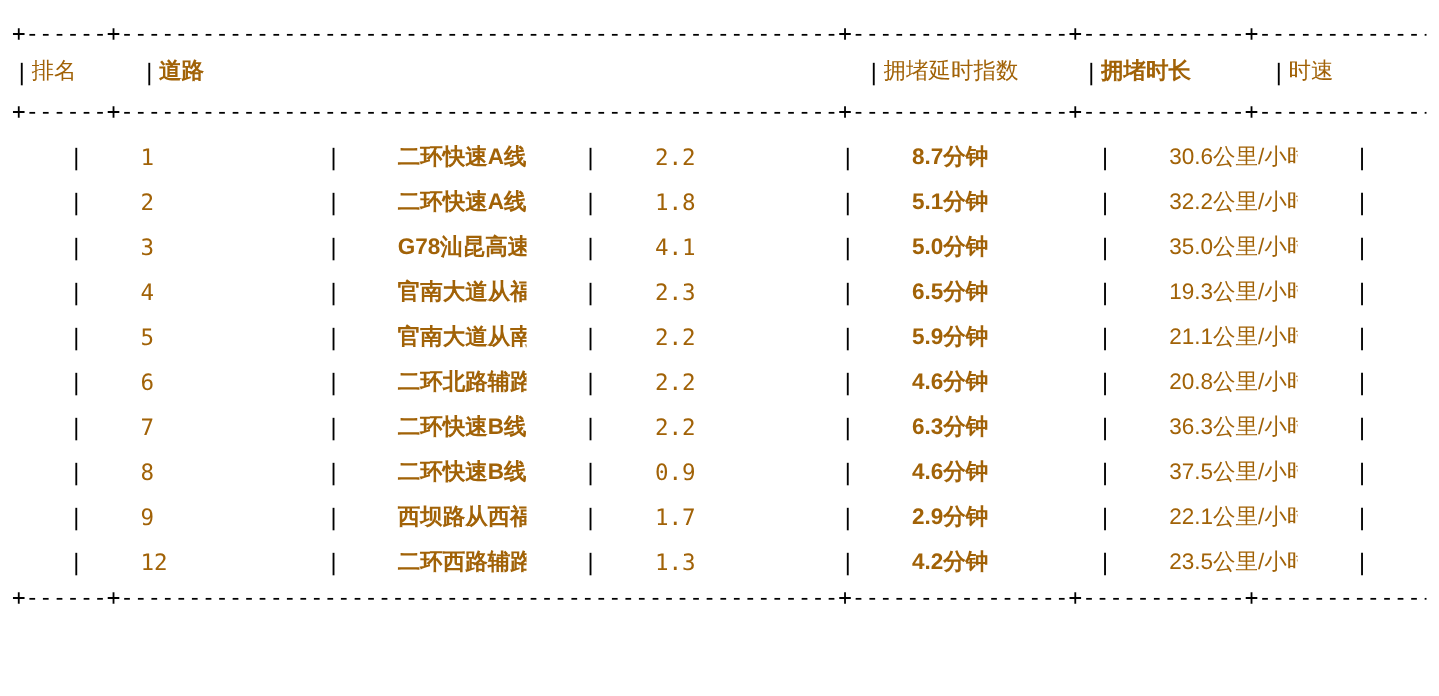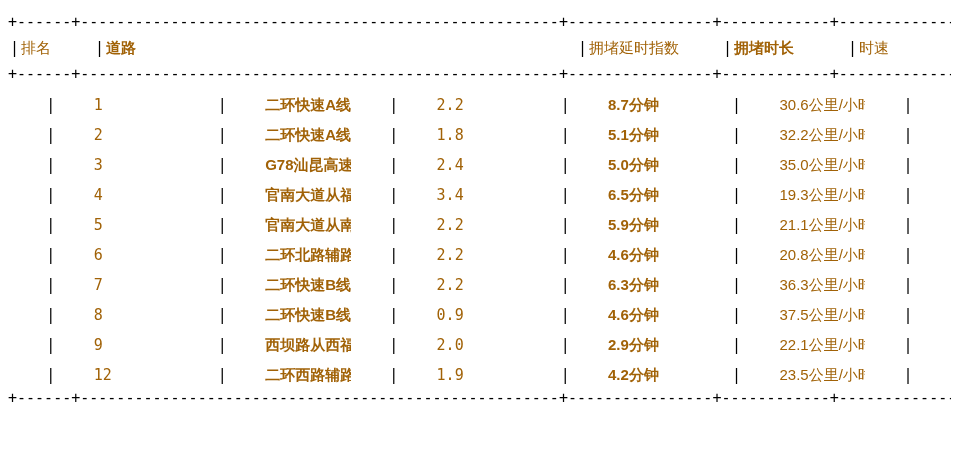--- a/index.html
+++ b/index.html
@@ -133,34 +133,34 @@
           <td class="bar">|</td>
           <td class="cell c-speed">32.2公里/小时</td>
           <td class="bar">|</td>
         </tr>
         <tr>
           <td class="bar">|</td>
           <td class="cell c-rank num">3</td>
           <td class="bar">|</td>
           <td class="cell c-road">G78汕昆高速由西向东</td>
           <td class="bar">|</td>
-          <td class="cell c-index num">2.4</td>
+          <td class="cell c-index num">4.1</td>
           <td class="bar">|</td>
           <td class="cell c-dur">5.0分钟</td>
           <td class="bar">|</td>
           <td class="cell c-speed">35.0公里/小时</td>
           <td class="bar">|</td>
         </tr>
         <tr>
           <td class="bar">|</td>
           <td class="cell c-rank num">4</td>
           <td class="bar">|</td>
           <td class="cell c-road">官南大道从福保路到南坝路-由南向北</td>
           <td class="bar">|</td>
-          <td class="cell c-index num">3.4</td>
+          <td class="cell c-index num">2.3</td>
           <td class="bar">|</td>
           <td class="cell c-dur">6.5分钟</td>
           <td class="bar">|</td>
           <td class="cell c-speed">19.3公里/小时</td>
           <td class="bar">|</td>
         </tr>
         <tr>
           <td class="bar">|</td>
           <td class="cell c-rank num">5</td>
           <td class="bar">|</td>
@@ -211,34 +211,34 @@
           <td class="bar">|</td>
           <td class="cell c-speed">37.5公里/小时</td>
           <td class="bar">|</td>
         </tr>
         <tr>
           <td class="bar">|</td>
           <td class="cell c-rank num">9</td>
           <td class="bar">|</td>
           <td class="cell c-road">西坝路从西福路辅路到西昌路-由西向东</td>
           <td class="bar">|</td>
-          <td class="cell c-index num">2.0</td>
+          <td class="cell c-index num">1.7</td>
           <td class="bar">|</td>
           <td class="cell c-dur">2.9分钟</td>
           <td class="bar">|</td>
           <td class="cell c-speed">22.1公里/小时</td>
           <td class="bar">|</td>
         </tr>
         <tr>
           <td class="bar">|</td>
           <td class="cell c-rank num">12</td>
           <td class="bar">|</td>
           <td class="cell c-road">二环西路辅路由北向南</td>
           <td class="bar">|</td>
-          <td class="cell c-index num">1.9</td>
+          <td class="cell c-index num">1.3</td>
           <td class="bar">|</td>
           <td class="cell c-dur">4.2分钟</td>
           <td class="bar">|</td>
           <td class="cell c-speed">23.5公里/小时</td>
           <td class="bar">|</td>
         </tr>
       </tbody>
   </table>
 
   <div class="rule">+------+-----------------------------------------------------+----------------+------------+---------------+</div>

